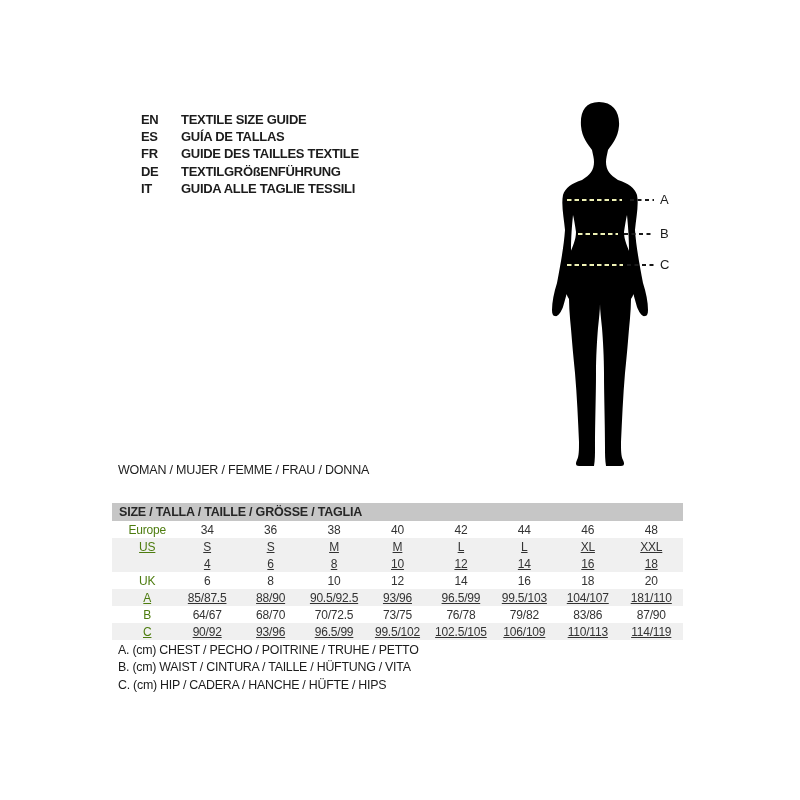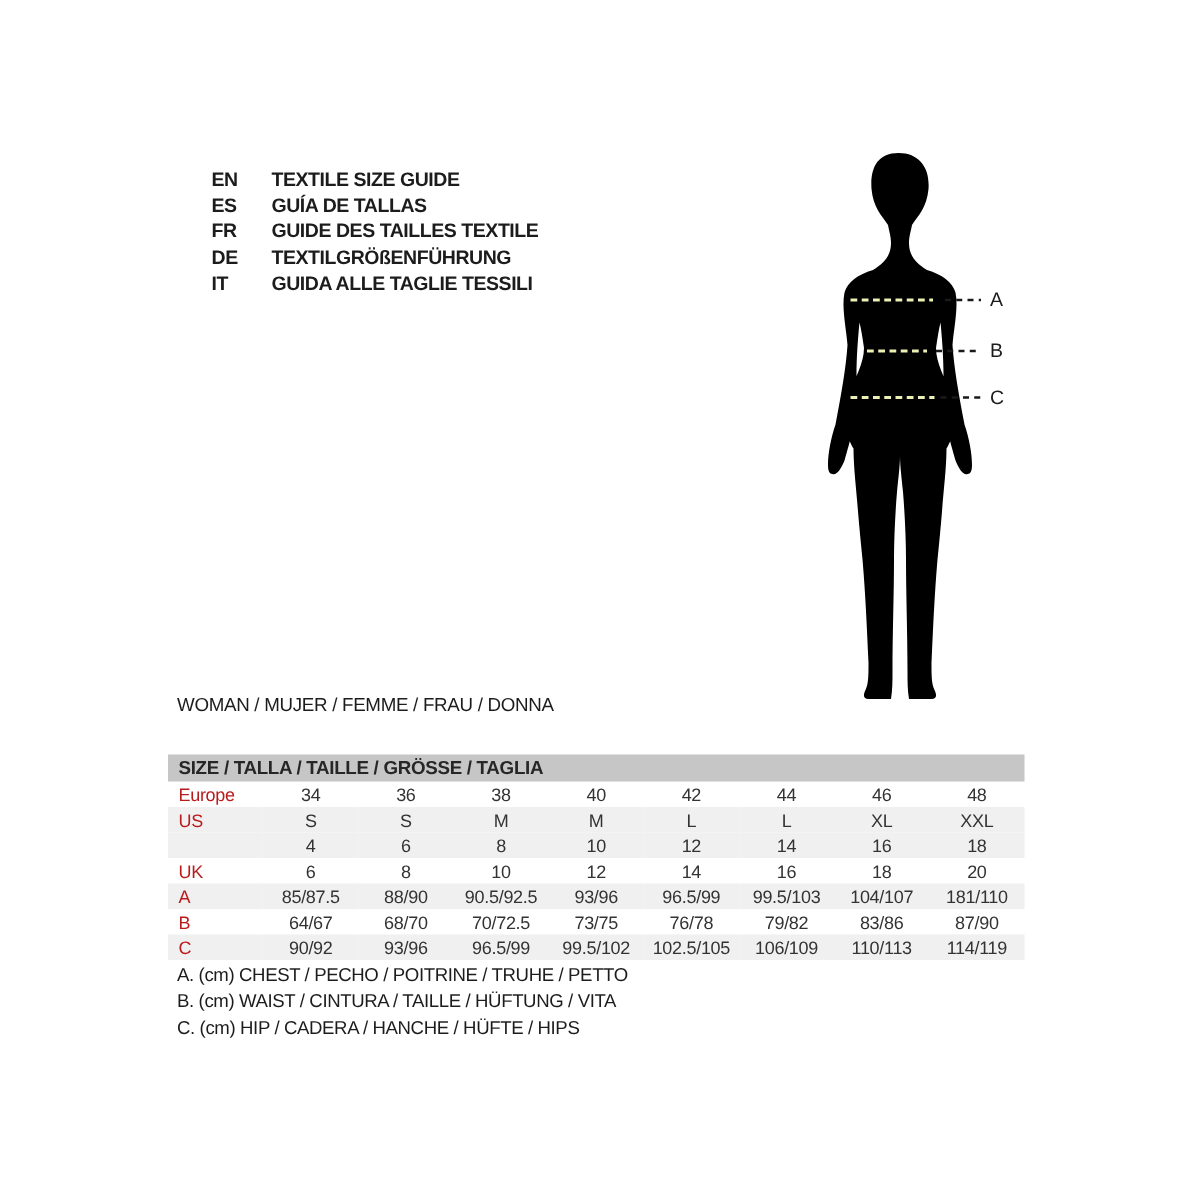--- a/index.html
+++ b/index.html
@@ -16,22 +16,22 @@
   #figure-wrap{position:absolute;left:540px;top:100px;width:150px;height:373px;}
   
   #woman-title{position:absolute;left:118px;top:463px;font-size:12.5px;font-weight:normal;letter-spacing:-0.2px;text-align:right;}
   
   #size-table{position:absolute;left:112px;top:491px;width:571px;border-collapse:collapse;table-layout:fixed;margin-top:12px;}
   #size-table th{
     background:var(--header-bg,#c6c6c6);height:18px;font-size:12.5px;font-weight:600;
     text-align:left;padding:0 0 0 7px;letter-spacing:-0.2px;color:#262626;
   }
   #size-table td{height:17px;font-size:12px;letter-spacing:-0.2px;color:#333;text-align:center;padding:0;}
-  #size-table td.row-label{text-align:left;padding-left:7px;width:83px;color:#b91c1c;}
-  #size-table tr.shaded td{background:var(--stripe-bg,#f0f0f0);}
+  #size-table td.row-label{text-align:center;padding-left:7px;width:83px;color:#4d7c0f;}
+  #size-table tr.shaded td{background:var(--stripe-bg,#f0f0f0);text-decoration:underline;}
   
   #footnotes{position:absolute;left:118px;top:642px;}
   .note-line{font-size:12.4px;font-weight:normal;letter-spacing:-0.25px;height:17.4px;line-height:17.4px;white-space:nowrap;}
 </style>
 </head>
 <body>
 
 <div id="canvas">
 
   <div id="languages">

